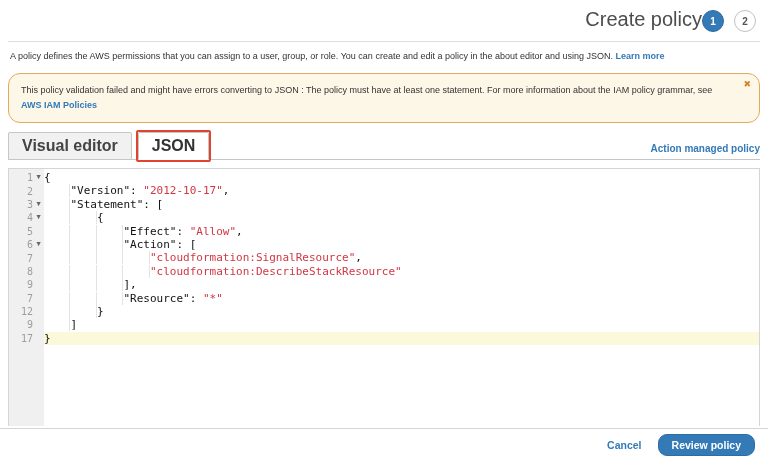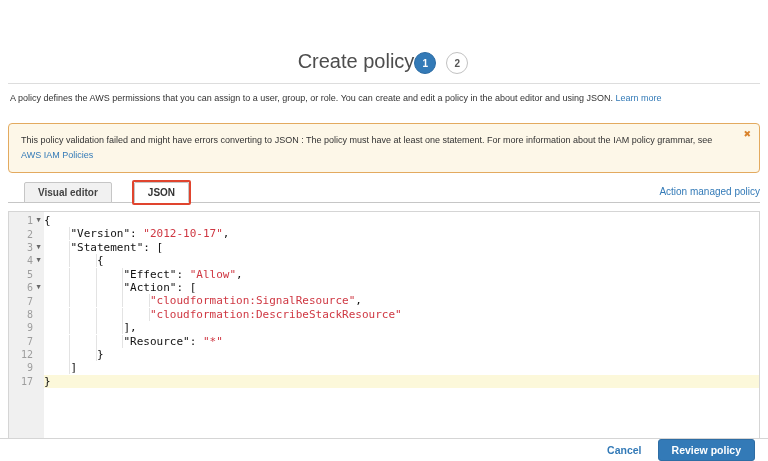--- a/index.html
+++ b/index.html
@@ -6,69 +6,69 @@
     --link:#337ab7; --primary-button:#337ab7; --primary-button-border:#2e6da4;
     --string-token:#cf3742; --warning-border:#e3aa5f; --warning-bg:#fdf7e8;
     --annotation:#e0442e; --active-line-bg:#fcf8da;
   }
   *{margin:0;padding:0;box-sizing:border-box;}
   html,body{background:#fff;}
   body{font-family:"Liberation Sans","DejaVu Sans",sans-serif;color:#333;}
   .page{position:relative;width:768px;height:461px;background:#fff;overflow:hidden;}
 
   
-  .header{display:flex;justify-content:center;align-items:flex-start;padding:8px 10px 0 10px;margin-top:42px;}
+  .header{display:flex;justify-content:flex-end;align-items:flex-start;padding:8px 10px 0 10px;}
   .page-title{font-size:20px;font-weight:400;color:#4d4d4d;}
   .steps{display:flex;gap:10px;padding-top:2px;padding-right:2px;}
   .step{width:22px;height:22px;border-radius:50%;background:#fff;border:1px solid #c2c2c2;color:#555;
         font-size:10px;font-weight:700;display:flex;align-items:center;justify-content:center;}
   .step.active{background:var(--primary-button);border-color:var(--primary-button-border);color:#fff;}
   .header-divider{border:none;border-top:1px solid #ddd;margin:9px 8px 0 8px;}
 
   
   .intro{margin:9px 10px 0 10px;font-size:9px;color:#333;}
-  a.link{color:var(--link);text-decoration:none;cursor:pointer;}
+  a.link{color:var(--link);text-decoration:none;cursor:pointer;font-weight:bold;}
 
   
-  .banner{position:relative;margin:20px 8px 0 8px;background:var(--warning-bg);
-          border:1px solid var(--warning-border);border-radius:4px;padding:9px 40px 9px 12px;
+  .banner{position:relative;margin:12px 8px 0 8px;background:var(--warning-bg);
+          border:1px solid var(--warning-border);border-radius:12px;padding:9px 40px 9px 12px;
           font-size:9px;line-height:15px;color:#333;min-height:47px;}
   .banner-close{position:absolute;top:5px;right:8px;color:#d9822b;font-size:9px;font-weight:700;cursor:pointer;line-height:10px;}
 
   
   .tabrow{display:flex;justify-content:space-between;align-items:flex-end;margin:9px 8px 0 8px;border-bottom:1px solid #c6c6c6;}
   .tabs{display:flex;gap:6px;padding-left:0;}
   .tab{position:relative;border:1px solid #c6c6c6;border-bottom:1px solid #c6c6c6;background:#f1f1f1;
-       margin-bottom:-1px;padding:4px 13px;font-size:10px;font-weight:700;color:#444;
-       border-radius:2px 2px 0 0;cursor:pointer;margin-left:16px;}
+       margin-bottom:-1px;padding:4px 13px;font-size:16px;font-weight:700;color:#444;
+       border-radius:2px 2px 0 0;cursor:pointer;}
   .tab.active{background:#fff;border-bottom-color:#fff;color:#333;text-align:right;}
   .annotation-box{position:absolute;inset:-3px;border:2px solid var(--annotation);border-radius:2px;pointer-events:none;}
   .import-link{font-size:10px;font-weight:400;padding-bottom:5px;}
 
   
   .editor{display:flex;margin:8px 8px 0 8px;height:258px;border:1px solid #d5d5d5;border-bottom:none;
           background:#fff;overflow:hidden;font-family:"DejaVu Sans Mono","Liberation Mono",monospace;}
   .gutter{width:35px;background:#f0f0f0;flex:0 0 35px;padding-top:2px;}
   .gutter-cell{display:flex;justify-content:flex-end;align-items:center;height:13.4px;
                font-size:10px;color:#9d9d9d;}
   .gutter-cell .ln{text-align:right;}
   .gutter-cell .fold{width:11px;text-align:center;font-size:7px;color:#666;line-height:13.4px;cursor:pointer;}
   .code{flex:1;padding-top:2px;position:relative;cursor:text;}
   .code-line{height:13.4px;line-height:13.4px;font-size:11px;color:#111;white-space:pre;}
   .code-line.active{background:var(--active-line-bg);}
   .code-line .string{color:var(--string-token);}
   .code-line .indent{background-image:repeating-linear-gradient(to right,
       transparent 0, transparent calc(26.5px - 1px), #e3e3e3 calc(26.5px - 1px), #e3e3e3 26.5px);}
 
   
-  .footer{position:absolute;left:0;right:0;bottom:0;height:23px;border-top:1px solid #d5d5d5;
+  .footer{position:absolute;left:0;right:0;bottom:0;height:33px;border-top:1px solid #d5d5d5;
           background:#fff;display:flex;align-items:center;justify-content:flex-end;gap:16px;padding-right:13px;}
   .cancel-link{font-size:10.5px;font-weight:700;}
   .primary-btn{background:var(--primary-button);border:1px solid var(--primary-button-border);color:#fff;
-               font-family:inherit;font-size:10.5px;font-weight:700;padding:4px 13px;border-radius:3px;cursor:pointer;}
+               font-family:inherit;font-size:10.5px;font-weight:700;padding:4px 13px;border-radius:9px;cursor:pointer;}
 </style>
 </head>
 <body>
 
 <div class="page">
 
   <div class="header">
     <div class="page-title">Create policy</div>
     <div class="steps">
         <div class="step active">1</div>

